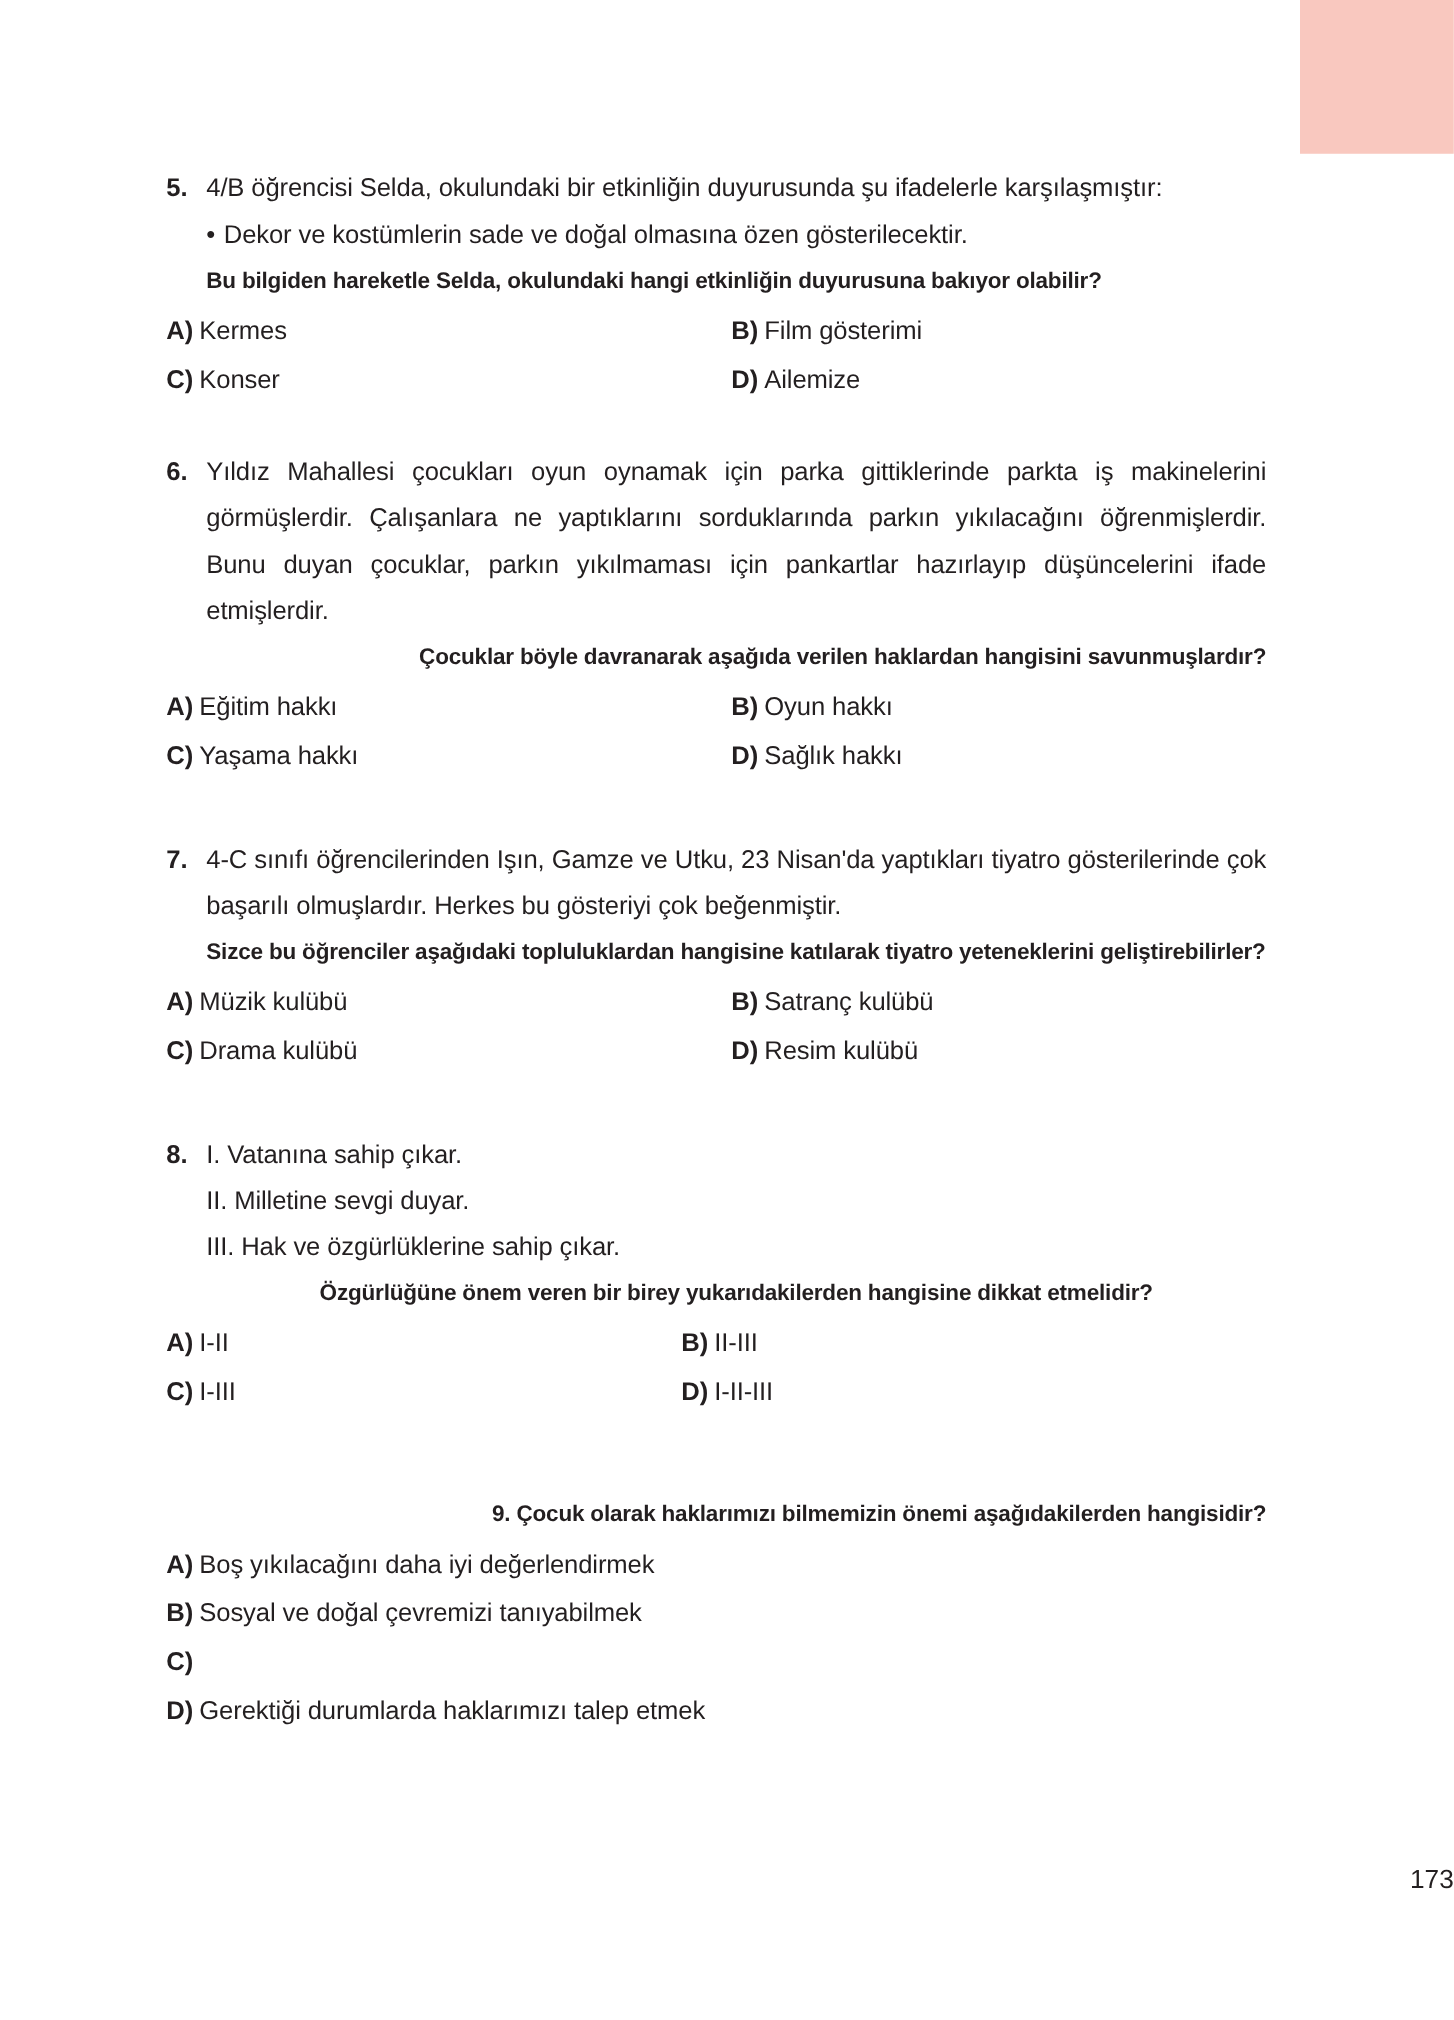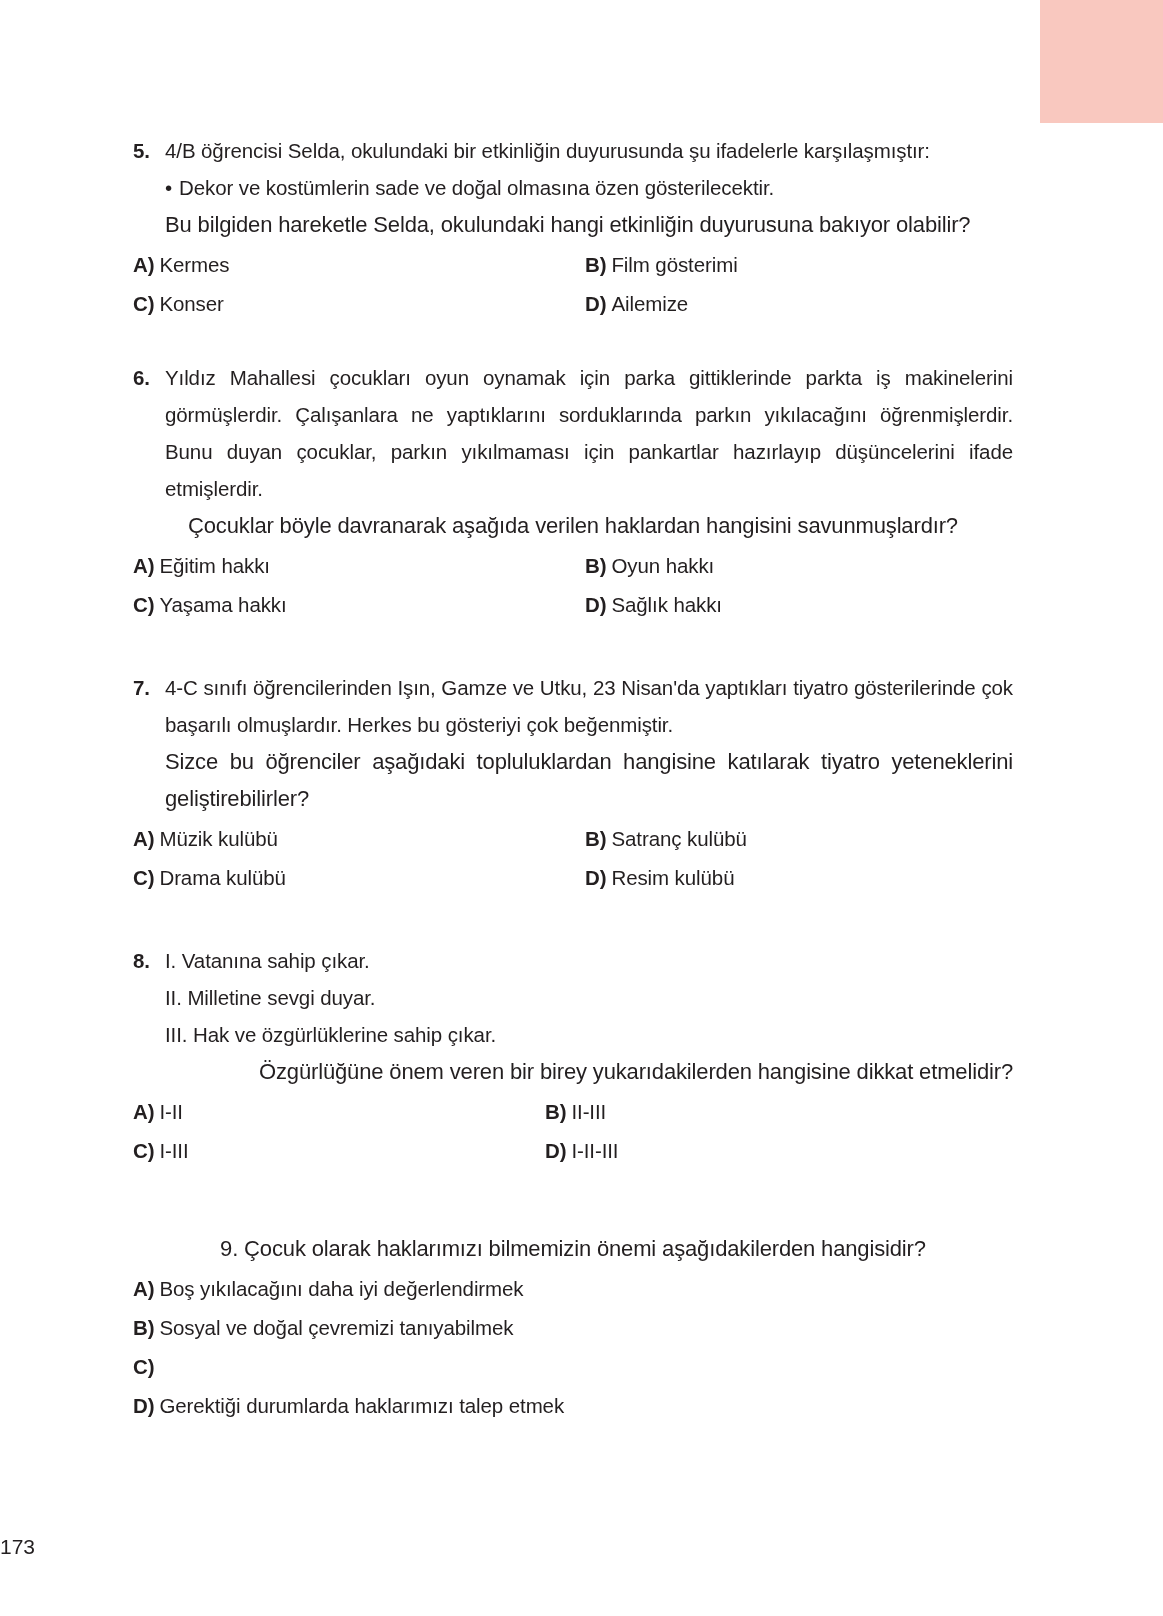--- a/index.html
+++ b/index.html
@@ -69,33 +69,33 @@
     line-height: 37px;
     padding-left: 32px;
     letter-spacing: -0.1px;
   }
   .bullet-line .dot {
     display: inline-block;
     width: 14px;
   }
 
   .q-bold {
-    font-size: 22px;
+    font-size: 18px;
     line-height: 37px;
-    font-weight: normal;
+    font-weight: bold;
     padding-left: 32px;
     letter-spacing: -0.15px;
     text-align: justify;
   }
   .q-bold.flush {
     padding-left: 0;
+    text-align: right;
+  }
+  .q-bold.nowrapjust {
     text-align: center;
-  }
-  .q-bold.nowrapjust {
-    text-align: right;
   }
 
   
   .opts {
     margin-top: 2px;
   }
   .opt-row {
     display: flex;
     line-height: 39px;
     font-size: 20.5px;
@@ -119,24 +119,23 @@
 
   .gap-q { height: 36px; }
   .gap-q-lg { height: 45px; }
   .gap-q-xl { height: 60px; }
 
   .page-number {
     position: absolute;
     left: 0;
     right: 0;
     top: 1492px;
-    text-align: left;
+    text-align: right;
     font-size: 21px;
     color: #231f20;
-    margin-top: 43px;
   }
 </style>
 </head>
 <body>
 
 <div class="page">
 
   <div class="corner-mark"></div>
 
   <div class="content">

